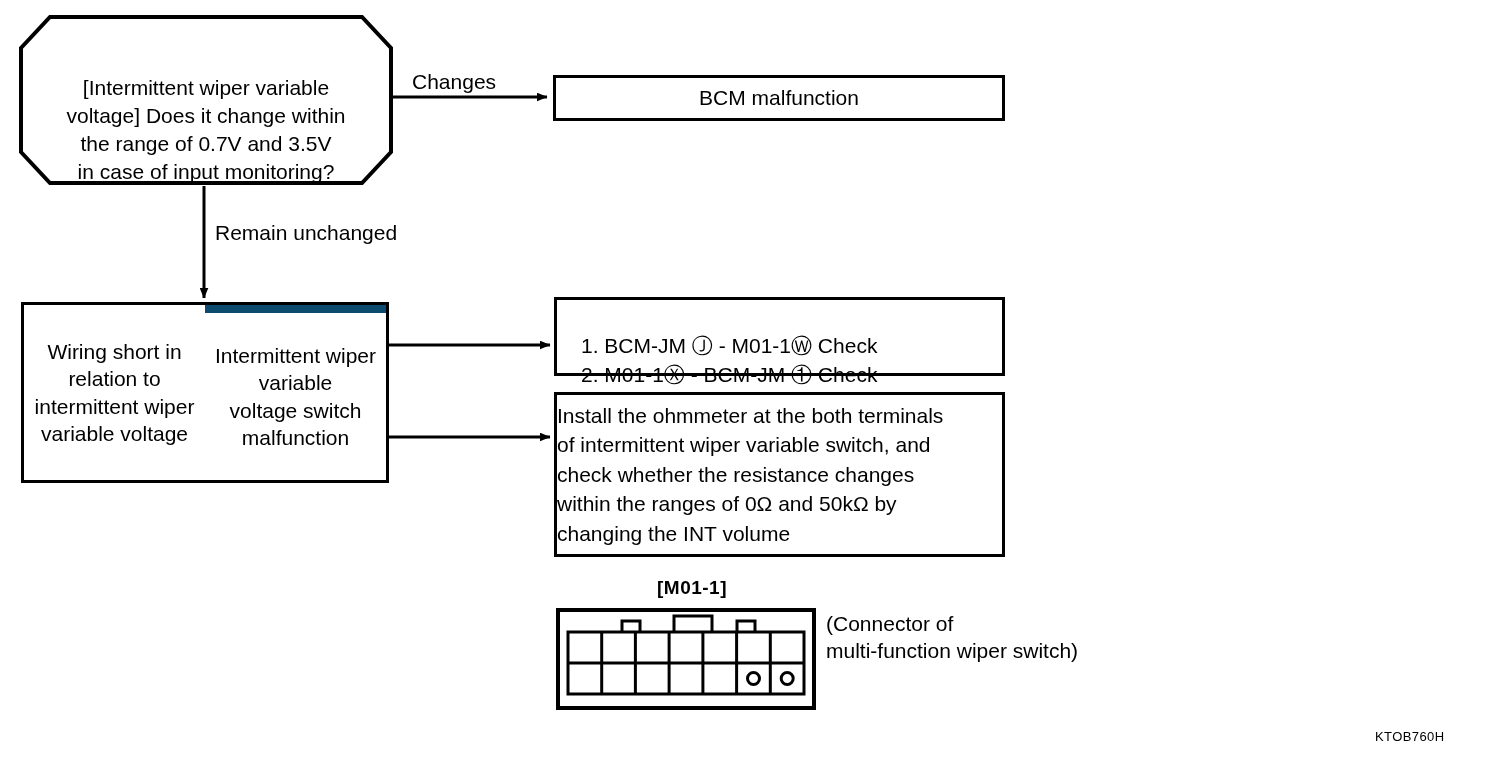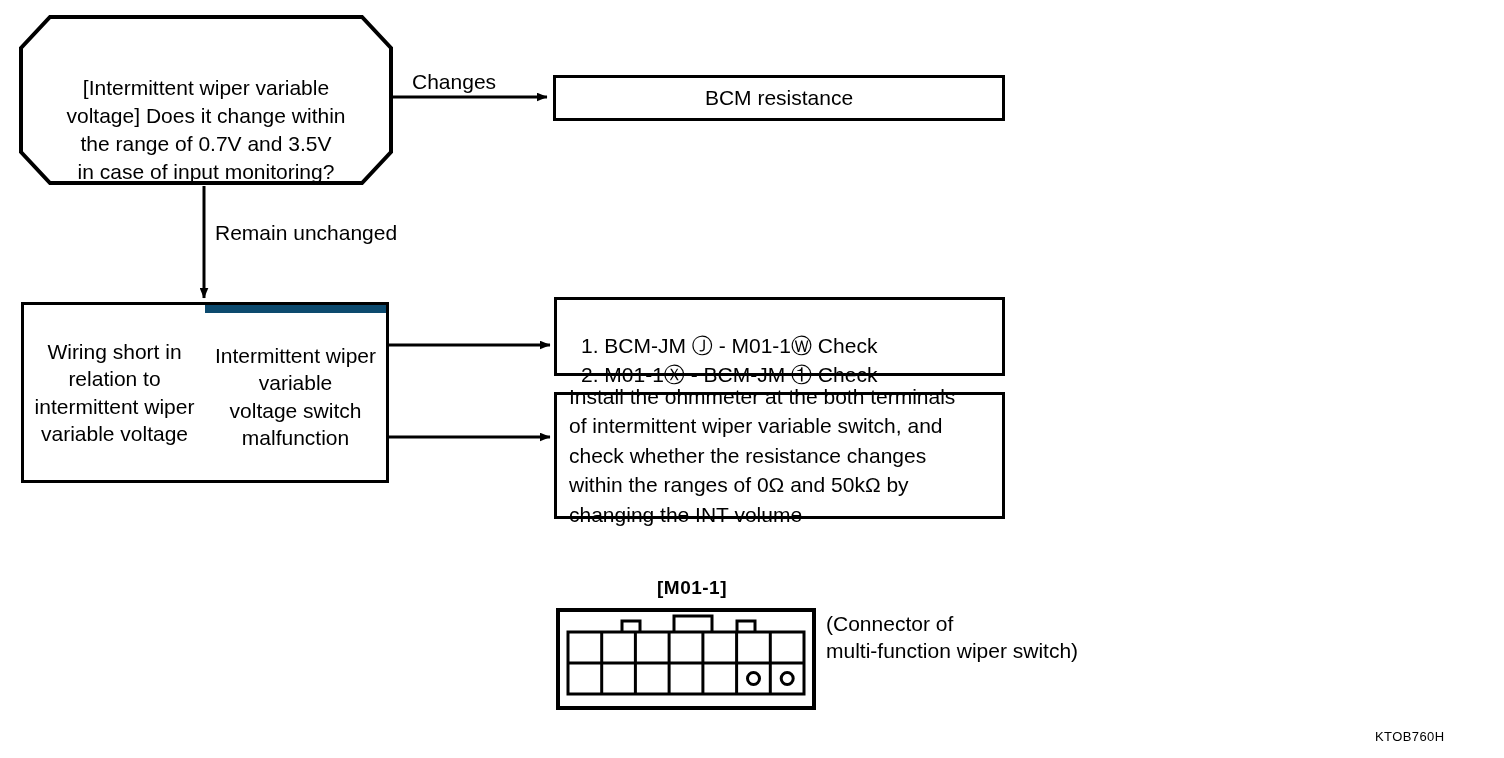--- a/index.html
+++ b/index.html
@@ -156,40 +156,40 @@
 voltage] Does it change within
 the range of 0.7V and 3.5V
 in case of input monitoring?</div>
   </div>
 
   <div class="label" style="left:412px; top:68px;">Changes</div>
 
   <div class="label" style="left:215px; top:219px;">Remain unchanged</div>
 
   <div class="node box" style="left:553px; top:75px; width:452px; height:46px;">
-    <span class="lines">BCM resistance</span>
+    <span class="lines">BCM malfunction</span>
   </div>
 
   <div class="stack" style="left:21px; top:302px; width:368px; height:181px;">
     <div class="stack-cell">
       <span class="lines">Wiring short in relation to
 intermittent wiper variable voltage</span>
     </div>
     <div class="stack-cell">
       <span class="lines">Intermittent wiper variable
 voltage switch malfunction</span>
     </div>
   </div>
 
   <div class="node box box-left" style="left:554px; top:297px; width:451px; height:79px; padding-left:24px; flex-direction:column; align-items:flex-start;">
     <div style="line-height:1.38;margin-top:32px;">1. BCM-JM Ⓙ - M01-1Ⓦ  Check</div>
     <div style="line-height:1.38;">2. M01-1Ⓧ - BCM-JM ①  Check</div>
   </div>
 
-  <div class="node box box-left" style="left:554px; top:392px; width:451px; height:127px; padding-left:12px;">
+  <div class="node box box-left" style="left:554px; top:392px; width:451px; height:165px; padding-left:0;">
     <span class="lines" style="line-height:1.40;">Install the ohmmeter at the both terminals
 of intermittent wiper variable switch, and
 check whether the resistance changes
 within the ranges of 0Ω and 50kΩ by
 changing the INT volume</span>
   </div>
 
   <div class="label label-bold" style="left:657px; top:576px;">[M01-1]</div>
 
   <div class="connector-wrap" style="left:556px; top:608px;">

